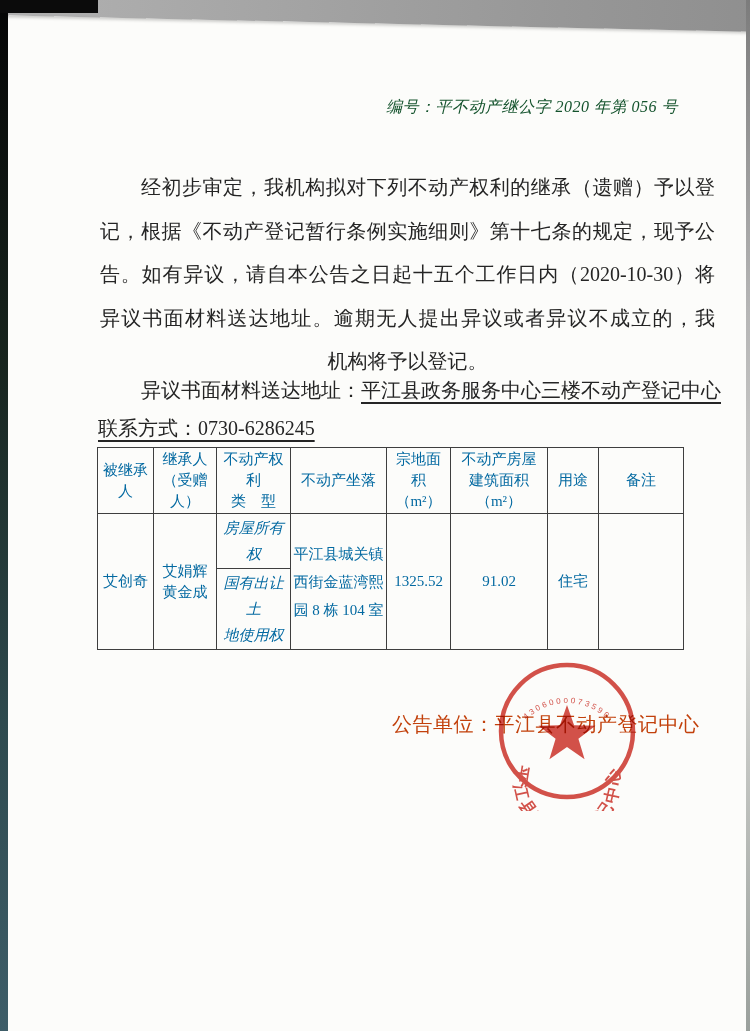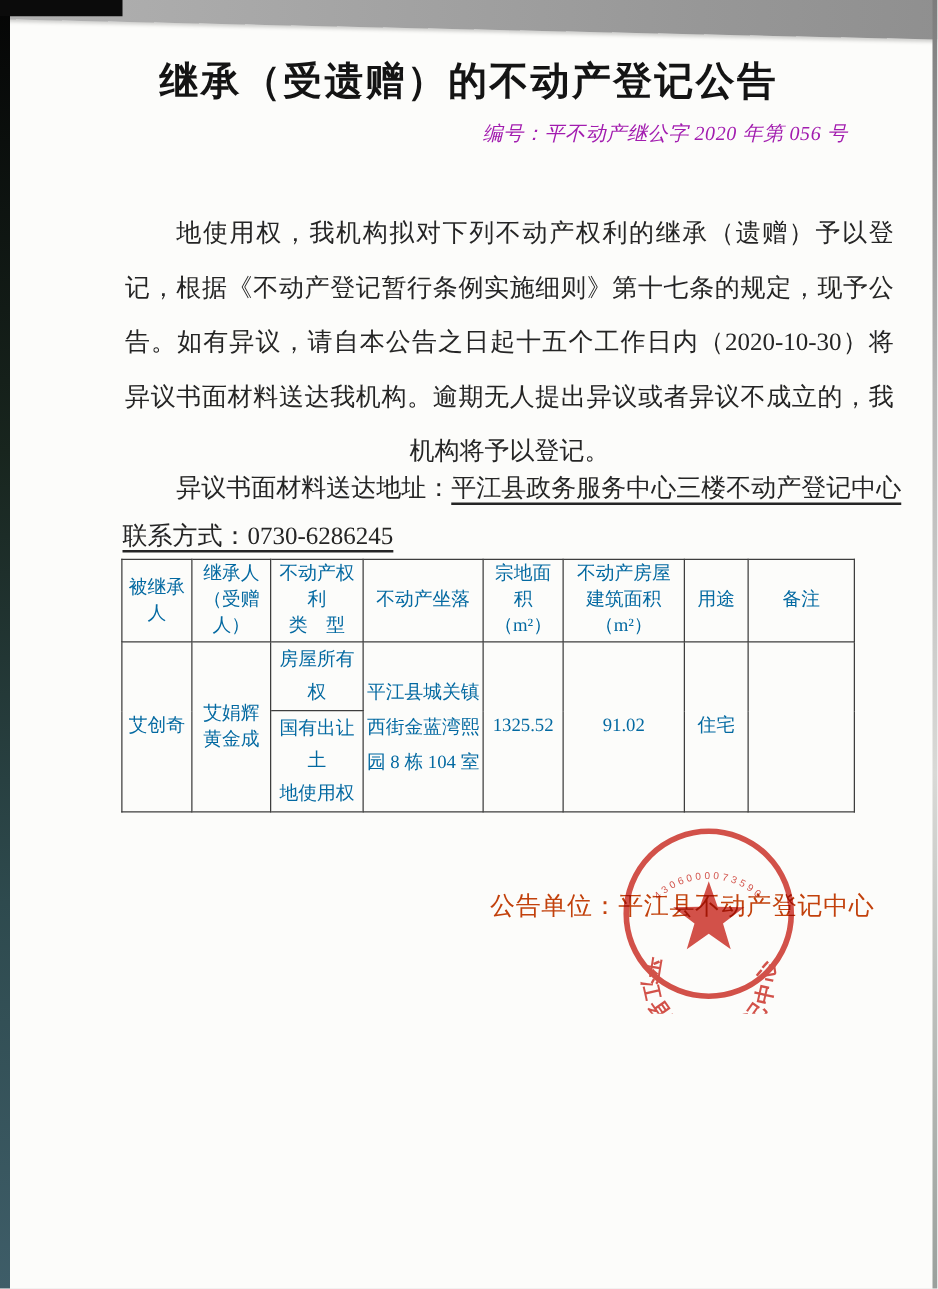--- a/index.html
+++ b/index.html
@@ -28,21 +28,21 @@
     background:linear-gradient(180deg,#7c7c7c 0%,#b5b5b5 30%,#d9d9d6 60%,#9aa09c 100%);
   }
   
   .title{
     position:absolute;top:44px;left:0;width:750px;text-align:center;
     font-family:"Liberation Sans",sans-serif;font-weight:700;
     font-size:31px;letter-spacing:2px;color:#141414;z-index:4;
   }
   .doc-no{
     position:absolute;top:97px;right:72px;
-    font-size:16px;font-style:italic;color:#a21caf;letter-spacing:.5px;z-index:4;margin-left:36px;
+    font-size:16px;font-style:italic;color:#14532d;letter-spacing:.5px;z-index:4;margin-left:36px;
   }
   
   .body-block{
     position:absolute;left:100px;top:166px;width:615px;
     font-size:20px;line-height:43.5px;color:#252525;z-index:4;
   }
   .jline{text-align:justify;text-align-last:justify;height:43.5px;}
   .lline{text-align:center;height:43.5px;}
   .indent{text-indent:41px;}
   .addr-line1{position:absolute;left:141px;top:377px;font-size:20px;color:#252525;z-index:4;}
@@ -51,48 +51,47 @@
   
   .notice-table{
     position:absolute;left:97px;top:447px;width:586px;z-index:4;
     border-collapse:collapse;table-layout:fixed;font-size:15px;color:#0369a1;
   }
   .notice-table th,.notice-table td{
     border:1px solid #3e3e3e;font-weight:normal;text-align:center;
     vertical-align:middle;padding:1px 2px;white-space:pre-line;line-height:21px;
   }
   .notice-table .loc-cell{line-height:28px;}
-  .notice-table .rt-cell{line-height:26px;}
+  .notice-table .rt-cell{line-height:26px;font-style:italic;}
   
   .issuer{position:absolute;left:392px;top:711px;font-size:20px;letter-spacing:.5px;color:#c2410c;z-index:4;}
   .date-line{position:absolute;left:479px;top:752px;font-size:20px;letter-spacing:1px;color:#222;z-index:4;}
   
   .seal{
     position:absolute;left:487px;top:651px;width:160px;height:160px;
     mix-blend-mode:multiply;opacity:.88;z-index:5;pointer-events:none;
   }
 </style>
 </head>
 <body>
 
 <div class="page">
 
   <div class="scan-band-top"></div>
   <div class="scan-strip-left"></div>
   <div class="scan-corner-top"></div>
   <div class="scan-edge-right"></div>
 
-  <div class="title">继承（受遗赠）的不动产登记公告</div>
   <div class="doc-no">编号：平不动产继公字 2020 年第 056 号</div>
 
   <div class="body-block">
-    <div class="jline indent">地使用权，我机构拟对下列不动产权利的继承（遗赠）予以登</div>
+    <div class="jline indent">经初步审定，我机构拟对下列不动产权利的继承（遗赠）予以登</div>
     <div class="jline">记，根据《不动产登记暂行条例实施细则》第十七条的规定，现予公</div>
     <div class="jline">告。如有异议，请自本公告之日起十五个工作日内（2020-10-30）将</div>
-    <div class="jline">异议书面材料送达我机构。逾期无人提出异议或者异议不成立的，我</div>
+    <div class="jline">异议书面材料送达地址。逾期无人提出异议或者异议不成立的，我</div>
     <div class="lline">机构将予以登记。</div>
   </div>
 
   <div class="addr-line1"><span>异议书面材料送达地址：</span><span class="u">平江县政务服务中心三楼不动产登记中心</span></div>
   <div class="addr-line2"><span class="u">联系方式：0730-6286245</span></div>
 
   <table class="notice-table">
     <colgroup>
       <col style="width:56px">
         <col style="width:63px">

